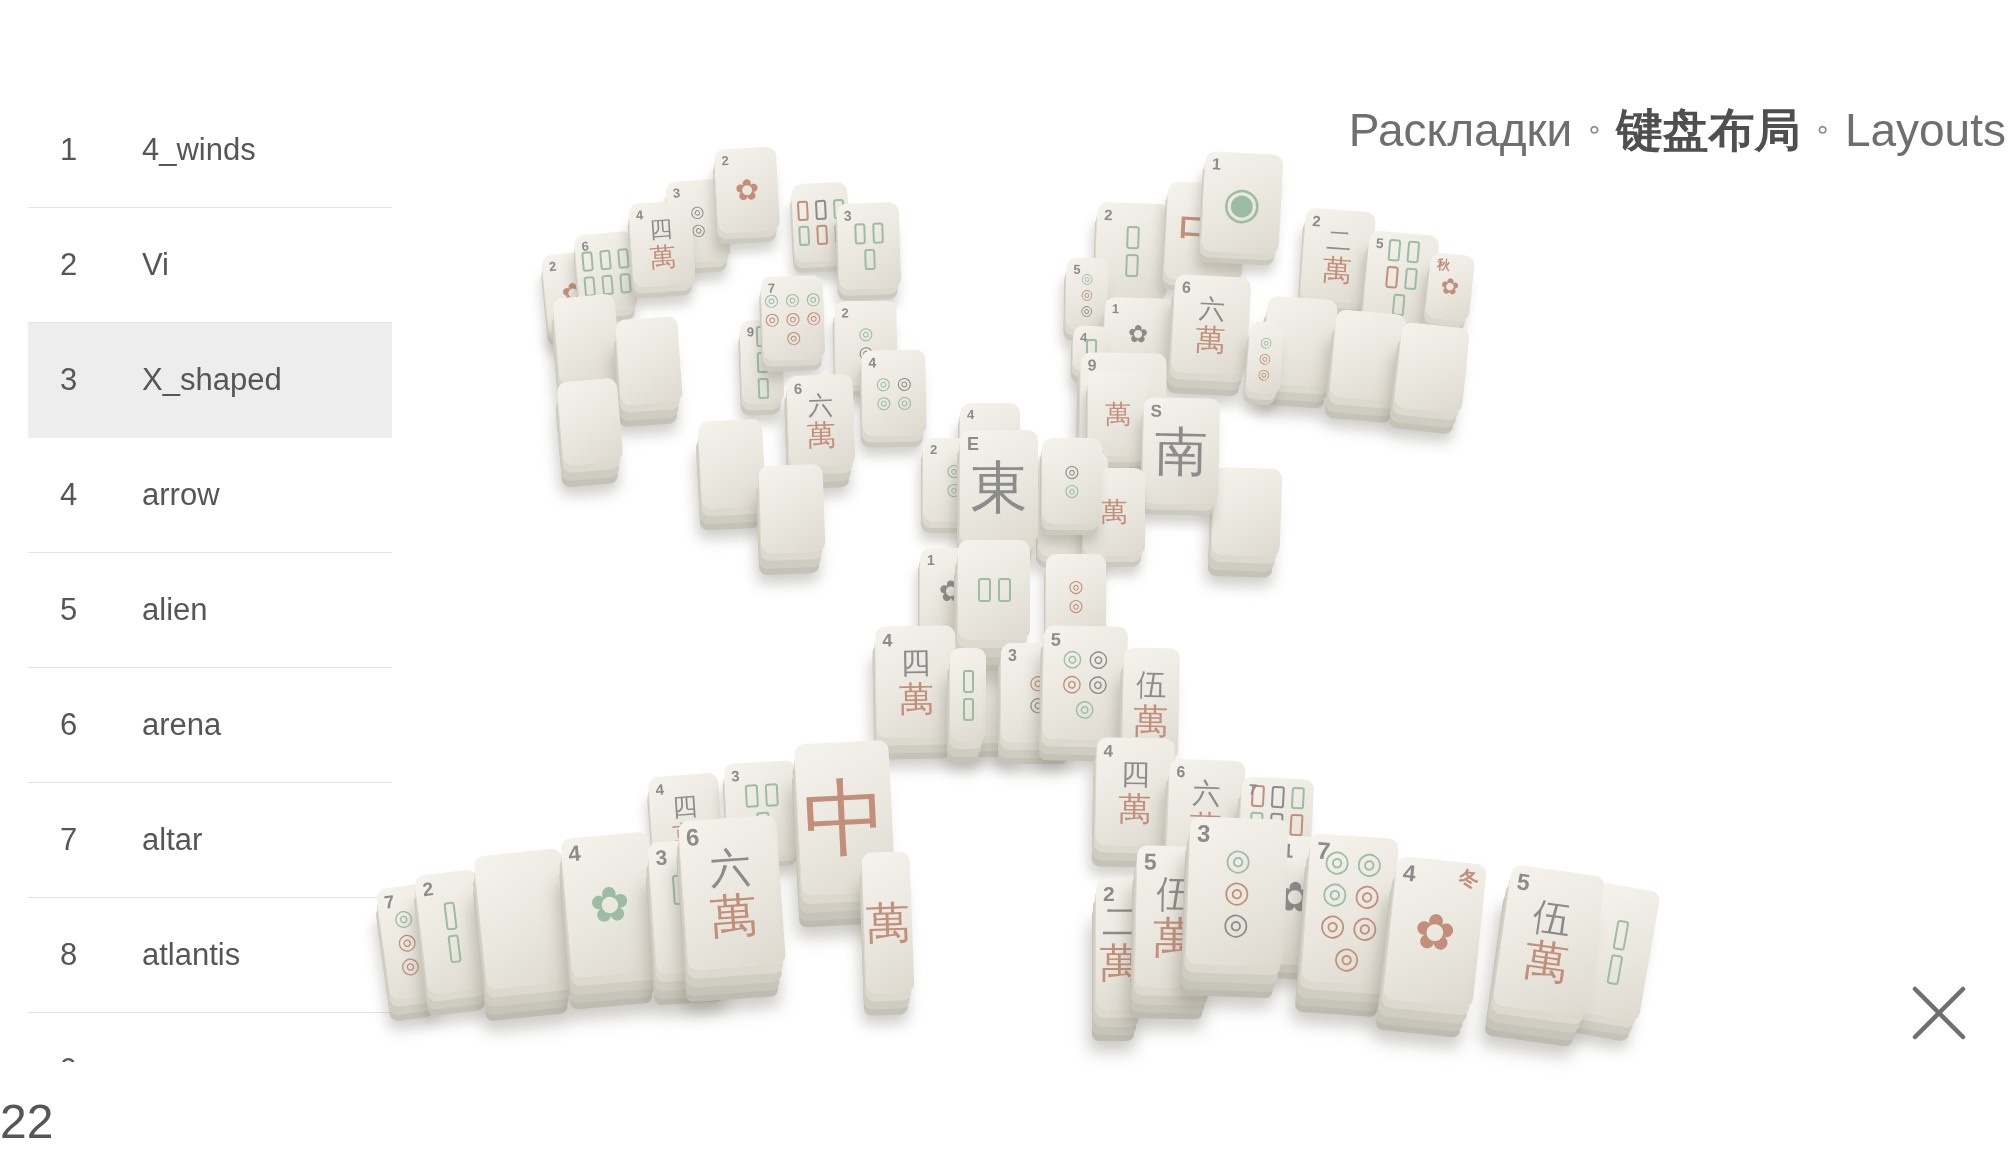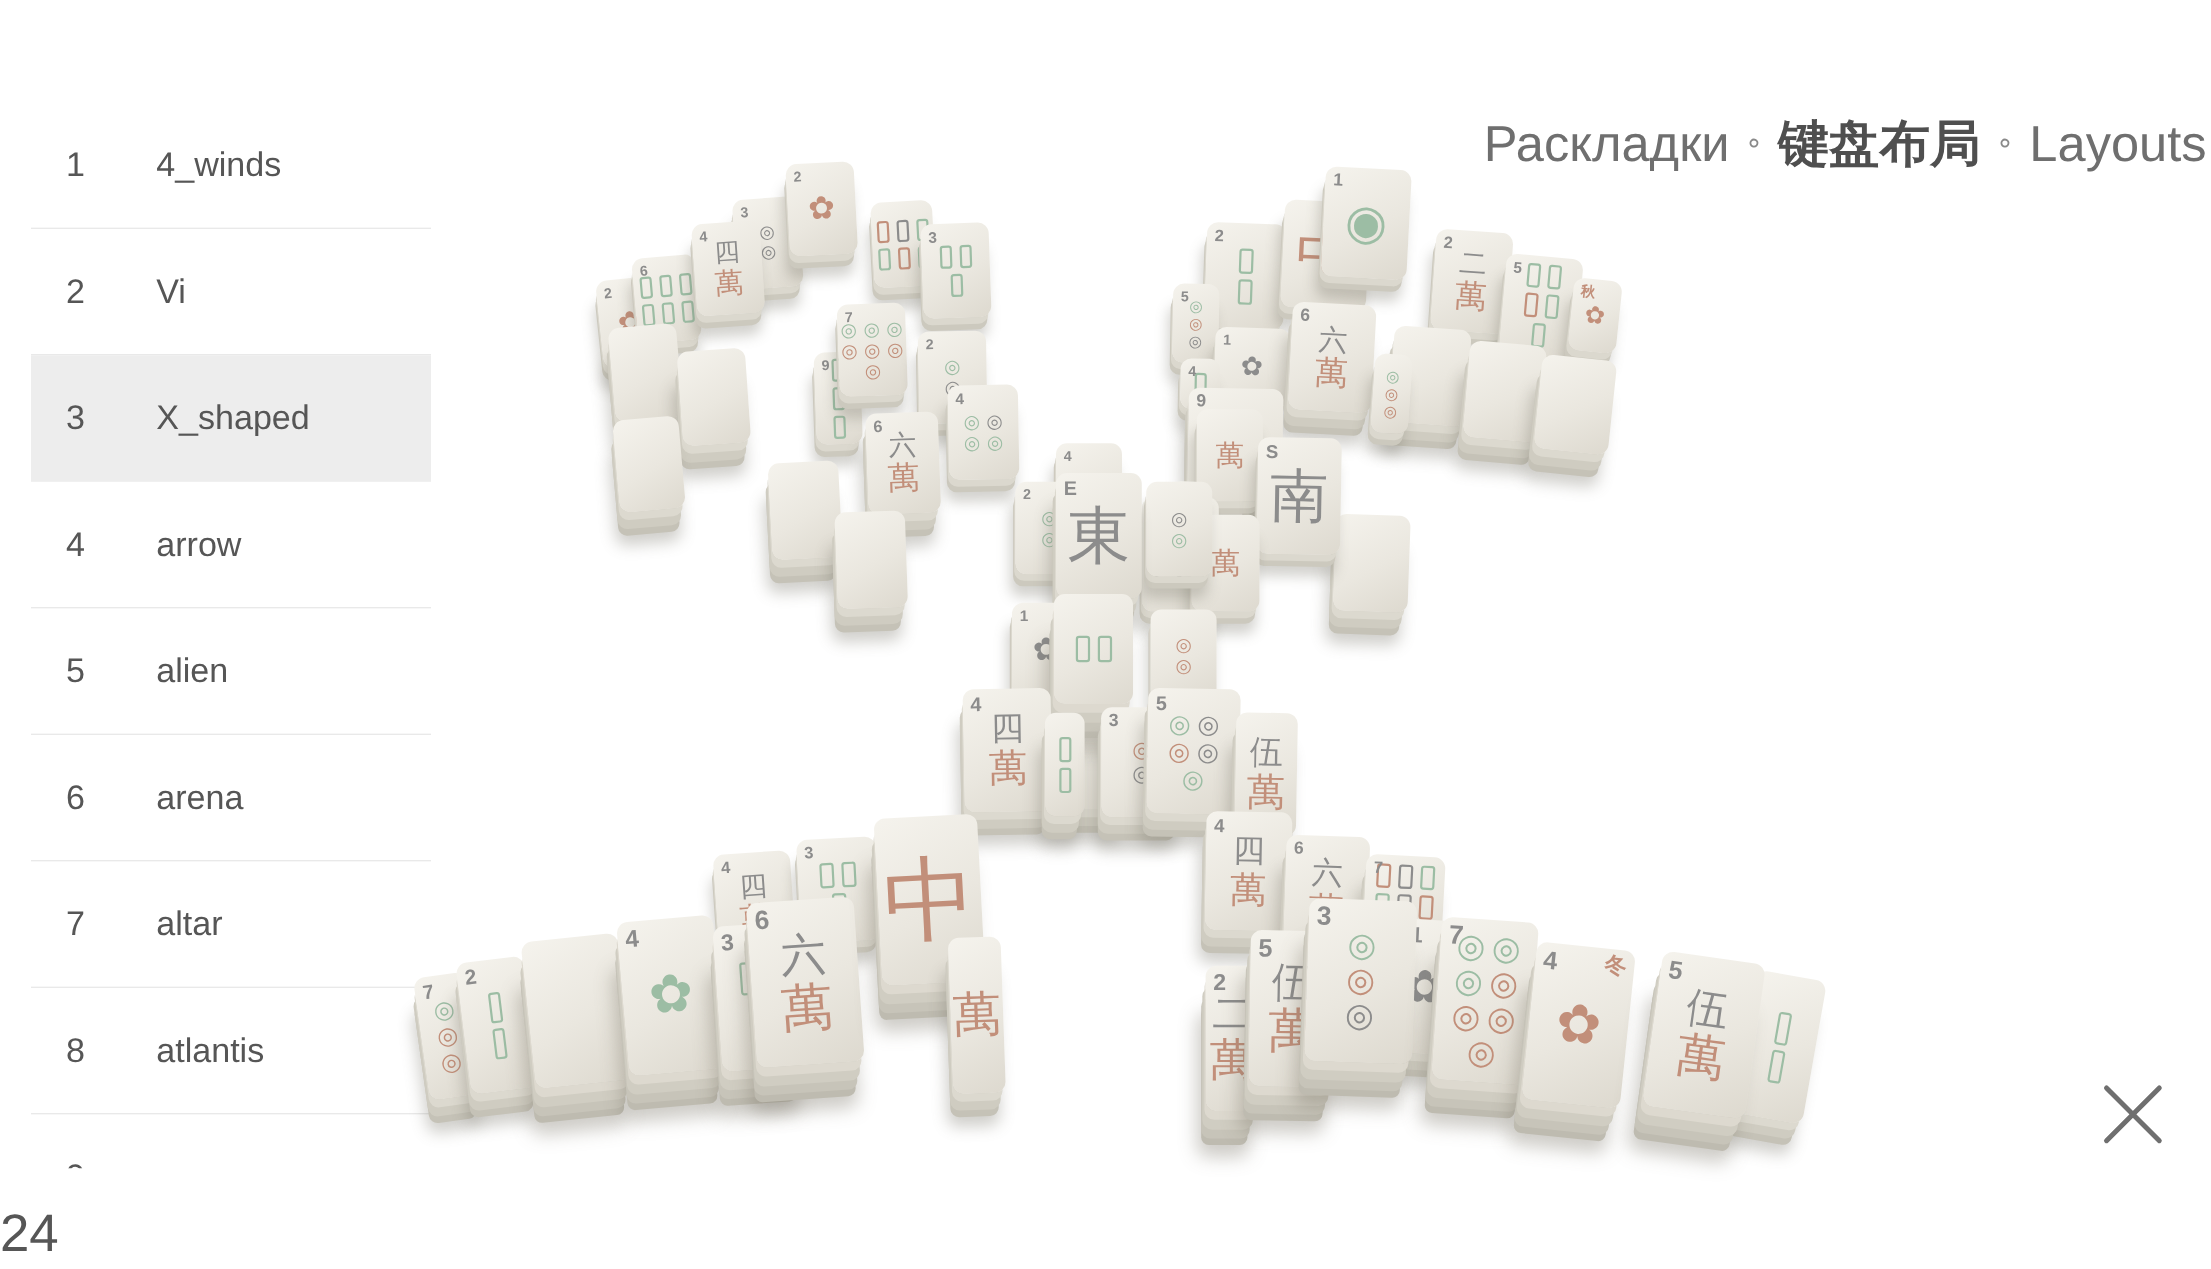--- a/index.html
+++ b/index.html
@@ -583,20 +583,20 @@
     <div class="lrow">
       <span class="num">8</span>
       <span class="lbl">atlantis</span>
     </div>
     <div class="lrow">
       <span class="num">9</span>
       <span class="lbl"></span>
     </div>
   </div>
 
-<div id="layout-count">24</div>
+<div id="layout-count">22</div>
 
 <button id="close-btn" aria-label="close">
   <svg width="62" height="62" viewBox="0 0 62 62">
     <line x1="7" y1="7" x2="55" y2="55" stroke="#6f6f6f" stroke-width="4.5" stroke-linecap="round"></line>
     <line x1="55" y1="7" x2="7" y2="55" stroke="#6f6f6f" stroke-width="4.5" stroke-linecap="round"></line>
   </svg>
 </button>
 
 </body></html>

